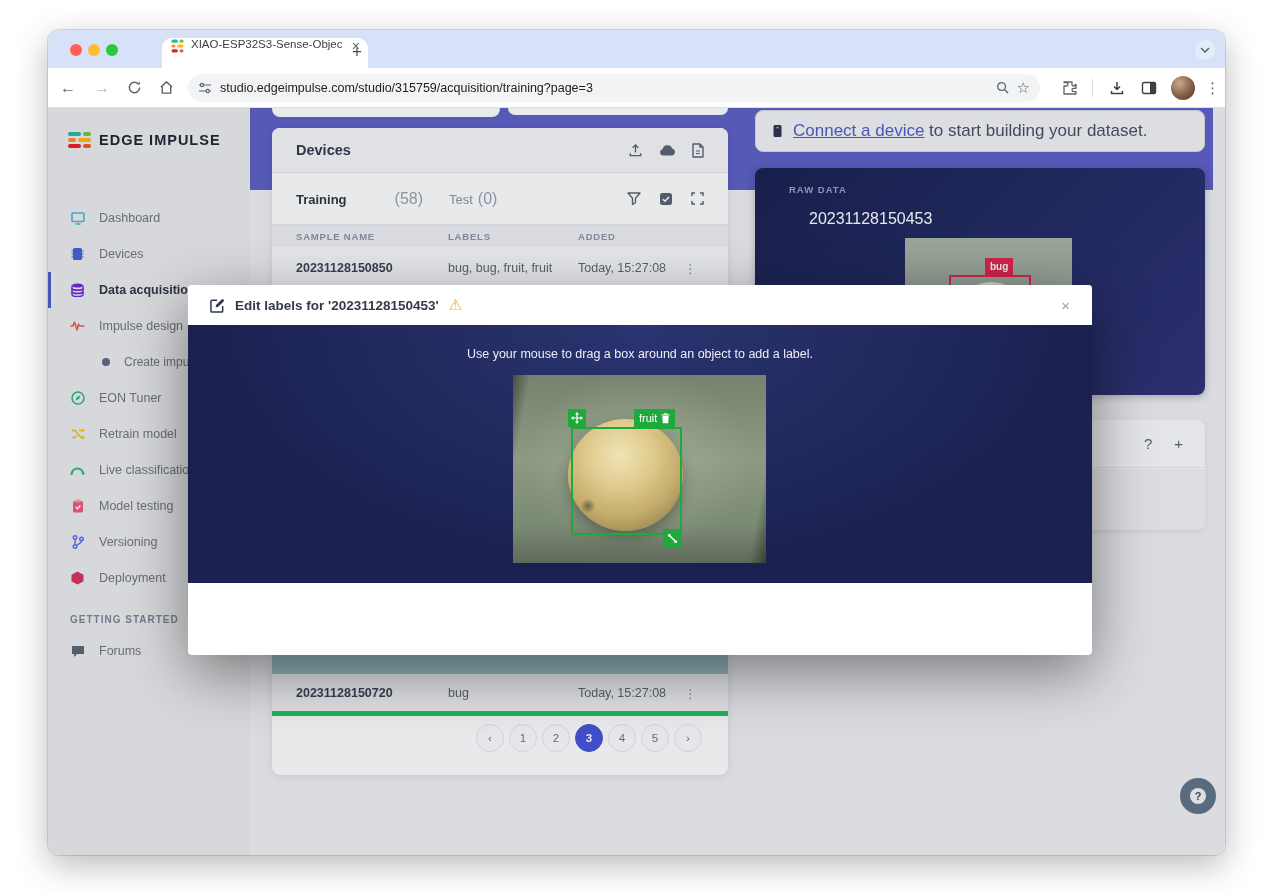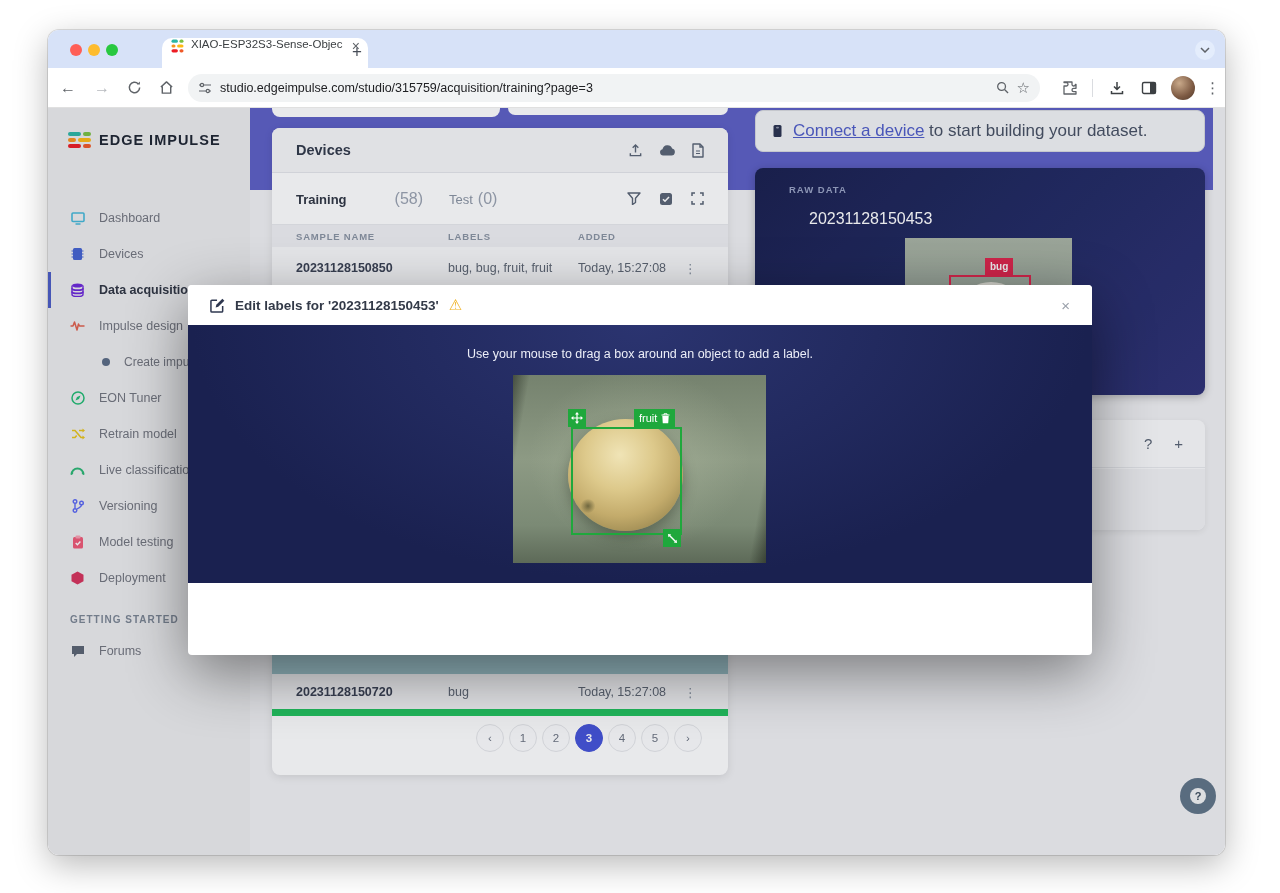--- a/index.html
+++ b/index.html
@@ -86,21 +86,21 @@
   .ds-ticons { margin-left:auto; display:flex; gap:18px; color:#5a6474; align-items:center; }
   .thead { position:absolute; left:0; top:97px; right:0; height:22px; background:#f0f0f3;
            font-size:9.5px; letter-spacing:.8px; color:#8a93a2; font-weight:bold; }
   .trow { position:absolute; left:0; right:0; height:42px; font-size:12.5px; color:#5f6774; background:#fbfbfc; }
   .cell { position:absolute; top:50%; transform:translateY(-50%); white-space:nowrap; }
   .c1 { left:24px; } .c2 { left:176px; } .c3 { left:306px; } .ck { left:412px; color:#8a93a2; }
   .thead .cell { transform:translateY(-50%); }
   .row-name { color:#3b4254; font-weight:bold; }
   .row1 { top:119px; border-bottom:1px solid #ededf0; }
   .teal-row { position:absolute; left:0; right:0; top:524px; height:22px; background:#9dc3ca; }
-  .row2 { top:546px; border-bottom:7px solid #22c55e; background:#f6f6f8; }
+  .row2 { top:546px; border-bottom:5px solid #22c55e; background:#f6f6f8; }
   .pager { position:absolute; left:0; right:0; top:588px; height:59px; }
   .pager-group { position:absolute; left:204px; top:8px; display:flex; gap:5px; }
   .pg { width:28px; height:28px; border-radius:50%; border:1px solid #e6e7ea; background:#fdfdfe;
         display:flex; align-items:center; justify-content:center; font-size:11.5px; color:#6b7280; }
   .pg.active { background:#4553d8; border-color:#4553d8; color:#fff; font-weight:bold; }
 
   
   .rawpanel { position:absolute; left:505px; top:60px; width:450px; height:227px; border-radius:8px;
               background:linear-gradient(135deg,#191f4e 0%, #222a64 55%, #2e3075 100%);
               box-shadow:0 2px 8px rgba(0,0,0,.25); }
@@ -340,37 +340,37 @@
               <svg width="15" height="9" viewBox="0 0 15 9">
                 <path d="M1.5 8.5a6 6 0 0 1 12 0" stroke="#2bb673" stroke-width="1.8" fill="none"></path>
                 <path d="M1 8.5l2-2M14 8.5l-2-2" stroke="#2bb673" stroke-width="1.5"></path>
               </svg>
             </span>
           <span>Live classification</span>
         </div>
         <div class="nav-item">
           <span class="nav-ico">
               <svg width="12" height="14" viewBox="0 0 12 14">
+                <rect x="1" y="2" width="10" height="11.5" rx="1.5" fill="#ef5a77"></rect>
+                <rect x="3.5" y="0.5" width="5" height="3" rx="1" fill="#f8a0b2"></rect>
+                <path d="M3.7 8l1.7 1.7 3-3.2" stroke="#fff" stroke-width="1.4" fill="none"></path>
+              </svg>
+            </span>
+          <span>Model testing</span>
+        </div>
+        <div class="nav-item">
+          <span class="nav-ico">
+              <svg width="12" height="14" viewBox="0 0 12 14">
                 <circle cx="3" cy="2.5" r="1.8" stroke="#5a67f2" stroke-width="1.4" fill="none"></circle>
                 <circle cx="3" cy="11.5" r="1.8" stroke="#5a67f2" stroke-width="1.4" fill="none"></circle>
                 <circle cx="9.5" cy="4" r="1.8" stroke="#5a67f2" stroke-width="1.4" fill="none"></circle>
                 <path d="M3 4.5v5M9.5 6c0 2.5-3 2.5-4.5 4" stroke="#5a67f2" stroke-width="1.4" fill="none"></path>
               </svg>
             </span>
           <span>Versioning</span>
-        </div>
-        <div class="nav-item">
-          <span class="nav-ico">
-              <svg width="12" height="14" viewBox="0 0 12 14">
-                <rect x="1" y="2" width="10" height="11.5" rx="1.5" fill="#ef5a77"></rect>
-                <rect x="3.5" y="0.5" width="5" height="3" rx="1" fill="#f8a0b2"></rect>
-                <path d="M3.7 8l1.7 1.7 3-3.2" stroke="#fff" stroke-width="1.4" fill="none"></path>
-              </svg>
-            </span>
-          <span>Model testing</span>
         </div>
         <div class="nav-item">
           <span class="nav-ico">
               <svg width="13" height="14" viewBox="0 0 13 14">
                 <path d="M6.5 0.5L12.5 3.8v6.4L6.5 13.5 0.5 10.2V3.8z" fill="#d6335c"></path>
                 <path d="M0.5 3.8L6.5 7l6-3.2M6.5 7v6.5" stroke="#a21s42" stroke-width="1" stroke-opacity=".45" fill="none"></path>
               </svg>
             </span>
           <span>Deployment</span>
         </div>

